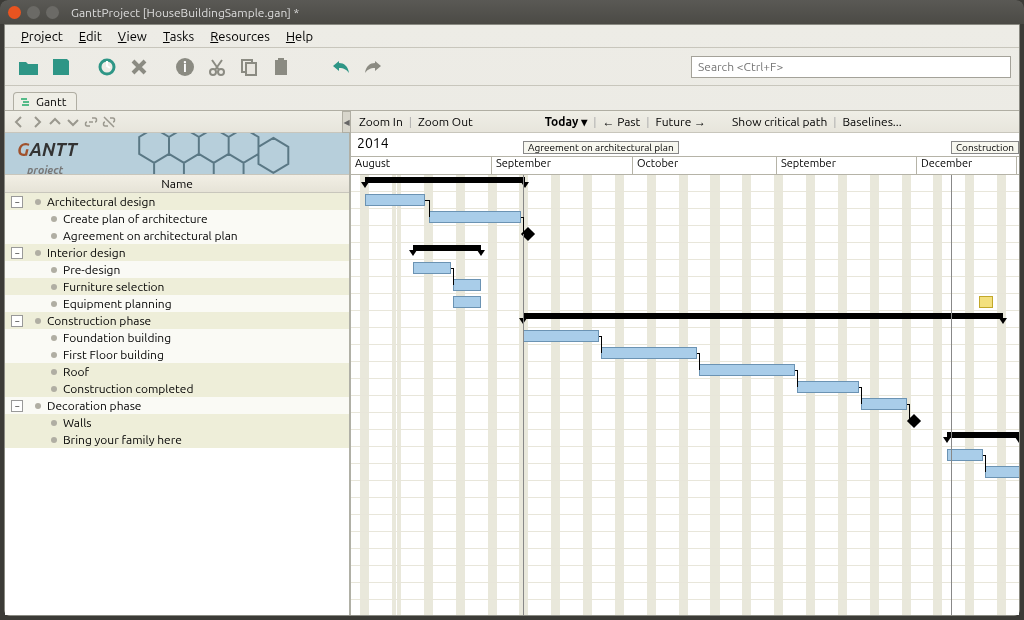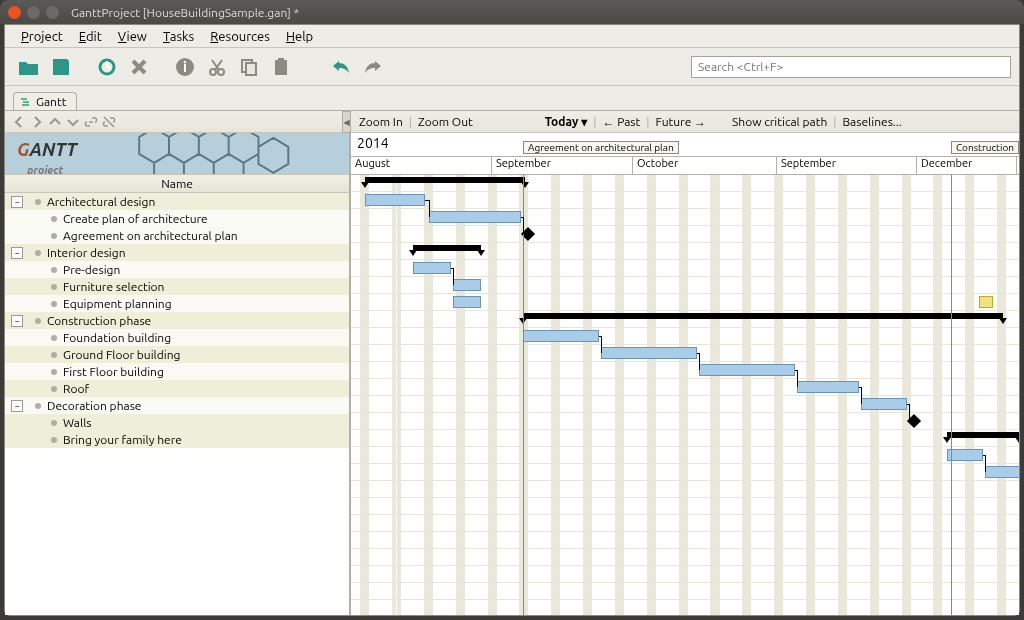--- a/index.html
+++ b/index.html
@@ -225,31 +225,31 @@
           </div>
           <div class="task-row even indent1" style="padding-left: 6px;">
             <span class="exp">−</span>
             <span class="bullet" style="margin-left:8px;"></span>
             <span>Construction phase</span>
           </div>
           <div class="task-row odd indent2">
             <span class="bullet"></span>
             <span>Foundation building</span>
           </div>
+          <div class="task-row odd indent2">
+            <span class="bullet"></span>
+            <span>First Floor building</span>
+          </div>
           <div class="task-row even indent2">
             <span class="bullet"></span>
-            <span>Ground Floor building</span>
-          </div>
-          <div class="task-row odd indent2">
-            <span class="bullet"></span>
-            <span>First Floor building</span>
+            <span>Roof</span>
           </div>
           <div class="task-row even indent2">
             <span class="bullet"></span>
-            <span>Roof</span>
+            <span>Construction completed</span>
           </div>
           <div class="task-row odd indent1" style="padding-left: 6px;">
             <span class="exp">−</span>
             <span class="bullet" style="margin-left:8px;"></span>
             <span>Decoration phase</span>
           </div>
           <div class="task-row even indent2">
             <span class="bullet"></span>
             <span>Walls</span>
           </div>

